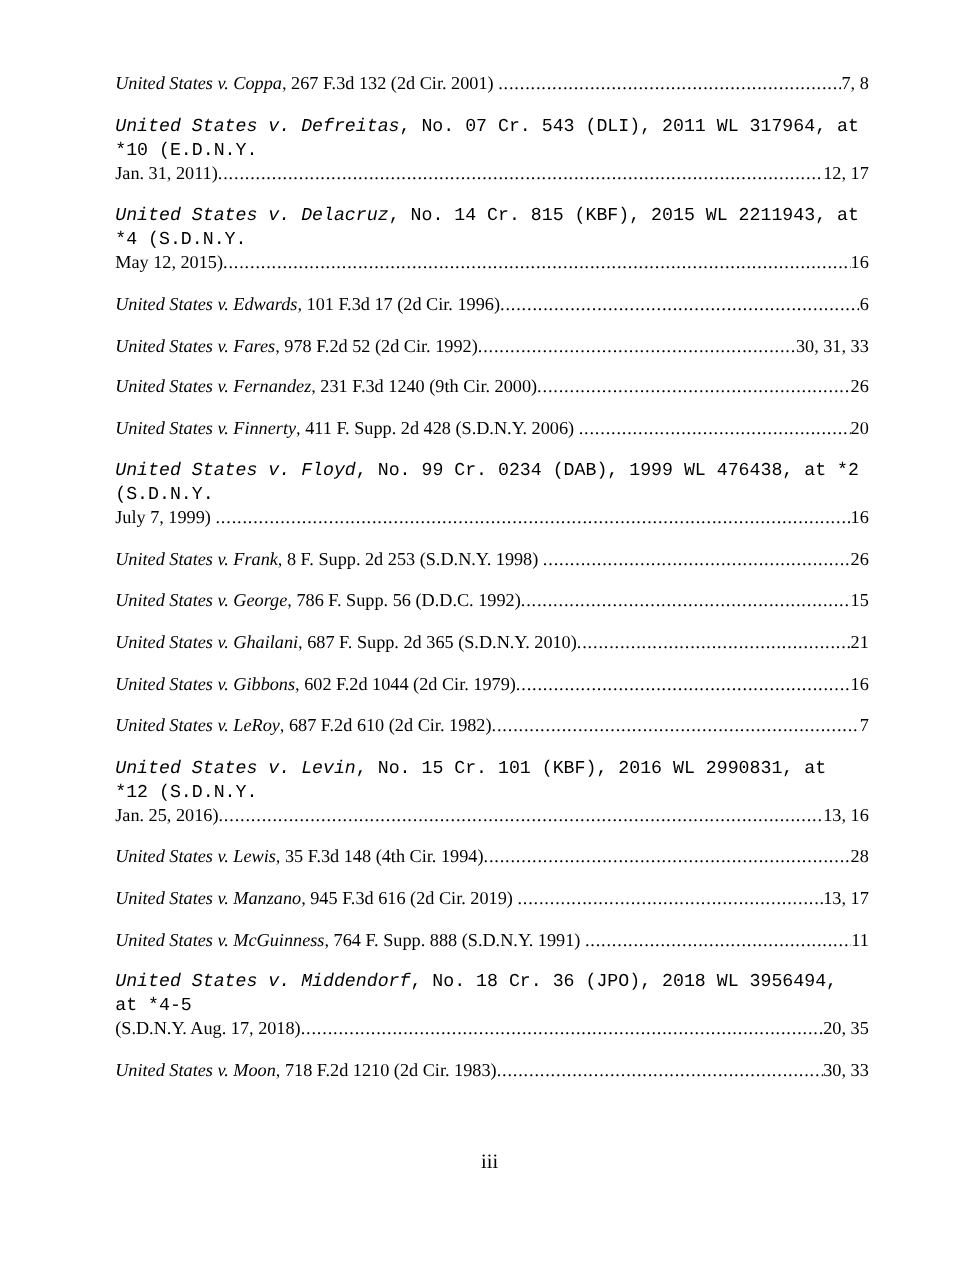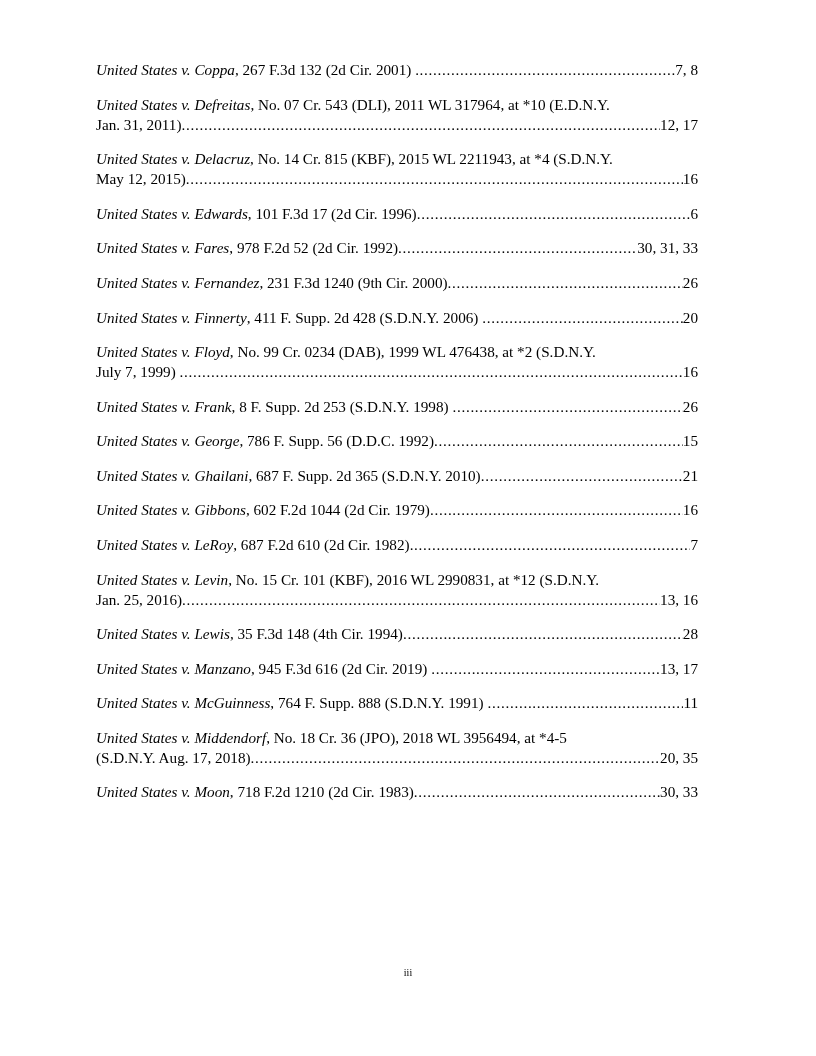--- a/index.html
+++ b/index.html
@@ -11,21 +11,21 @@
     width: 816px;
     height: 1056px;
     font-family: "Liberation Serif", "DejaVu Serif", serif;
     color: #000000;
   }
   .page {
     position: relative;
     width: 816px;
     height: 1056px;
     box-sizing: border-box;
-    padding: 60px 118px 60px 96px;
+    padding: 60px 92px 60px 96px;
   }
   .toc {
     margin-top: 0;
   }
   .entry {
     font-size: 15.2px;
     line-height: 1.32;
     margin-bottom: 14.5px;
     text-align: left;
   }
@@ -53,28 +53,29 @@
     white-space: nowrap;
     min-width: 0;
   }
   .rowline .dots::before {
     content: "..................................................................................................................................................................................................................................";
     letter-spacing: 0.7px;
   }
   .plainline {
     display: block;
     white-space: pre-wrap;
+    font-family: Liberation Mono, monospace;
   }
   .folio {
     position: absolute;
     left: 0;
     right: 0;
     bottom: 78px;
     text-align: center;
-    font-size: 10px;
+    font-size: 17px;
     font-family: "Liberation Serif", "DejaVu Serif", serif;
   }
 </style>
 </head>
 <body>
 
 <div class="page">
   <div class="toc" id="toc">
       <div class="entry">
         <div class="rowline">

